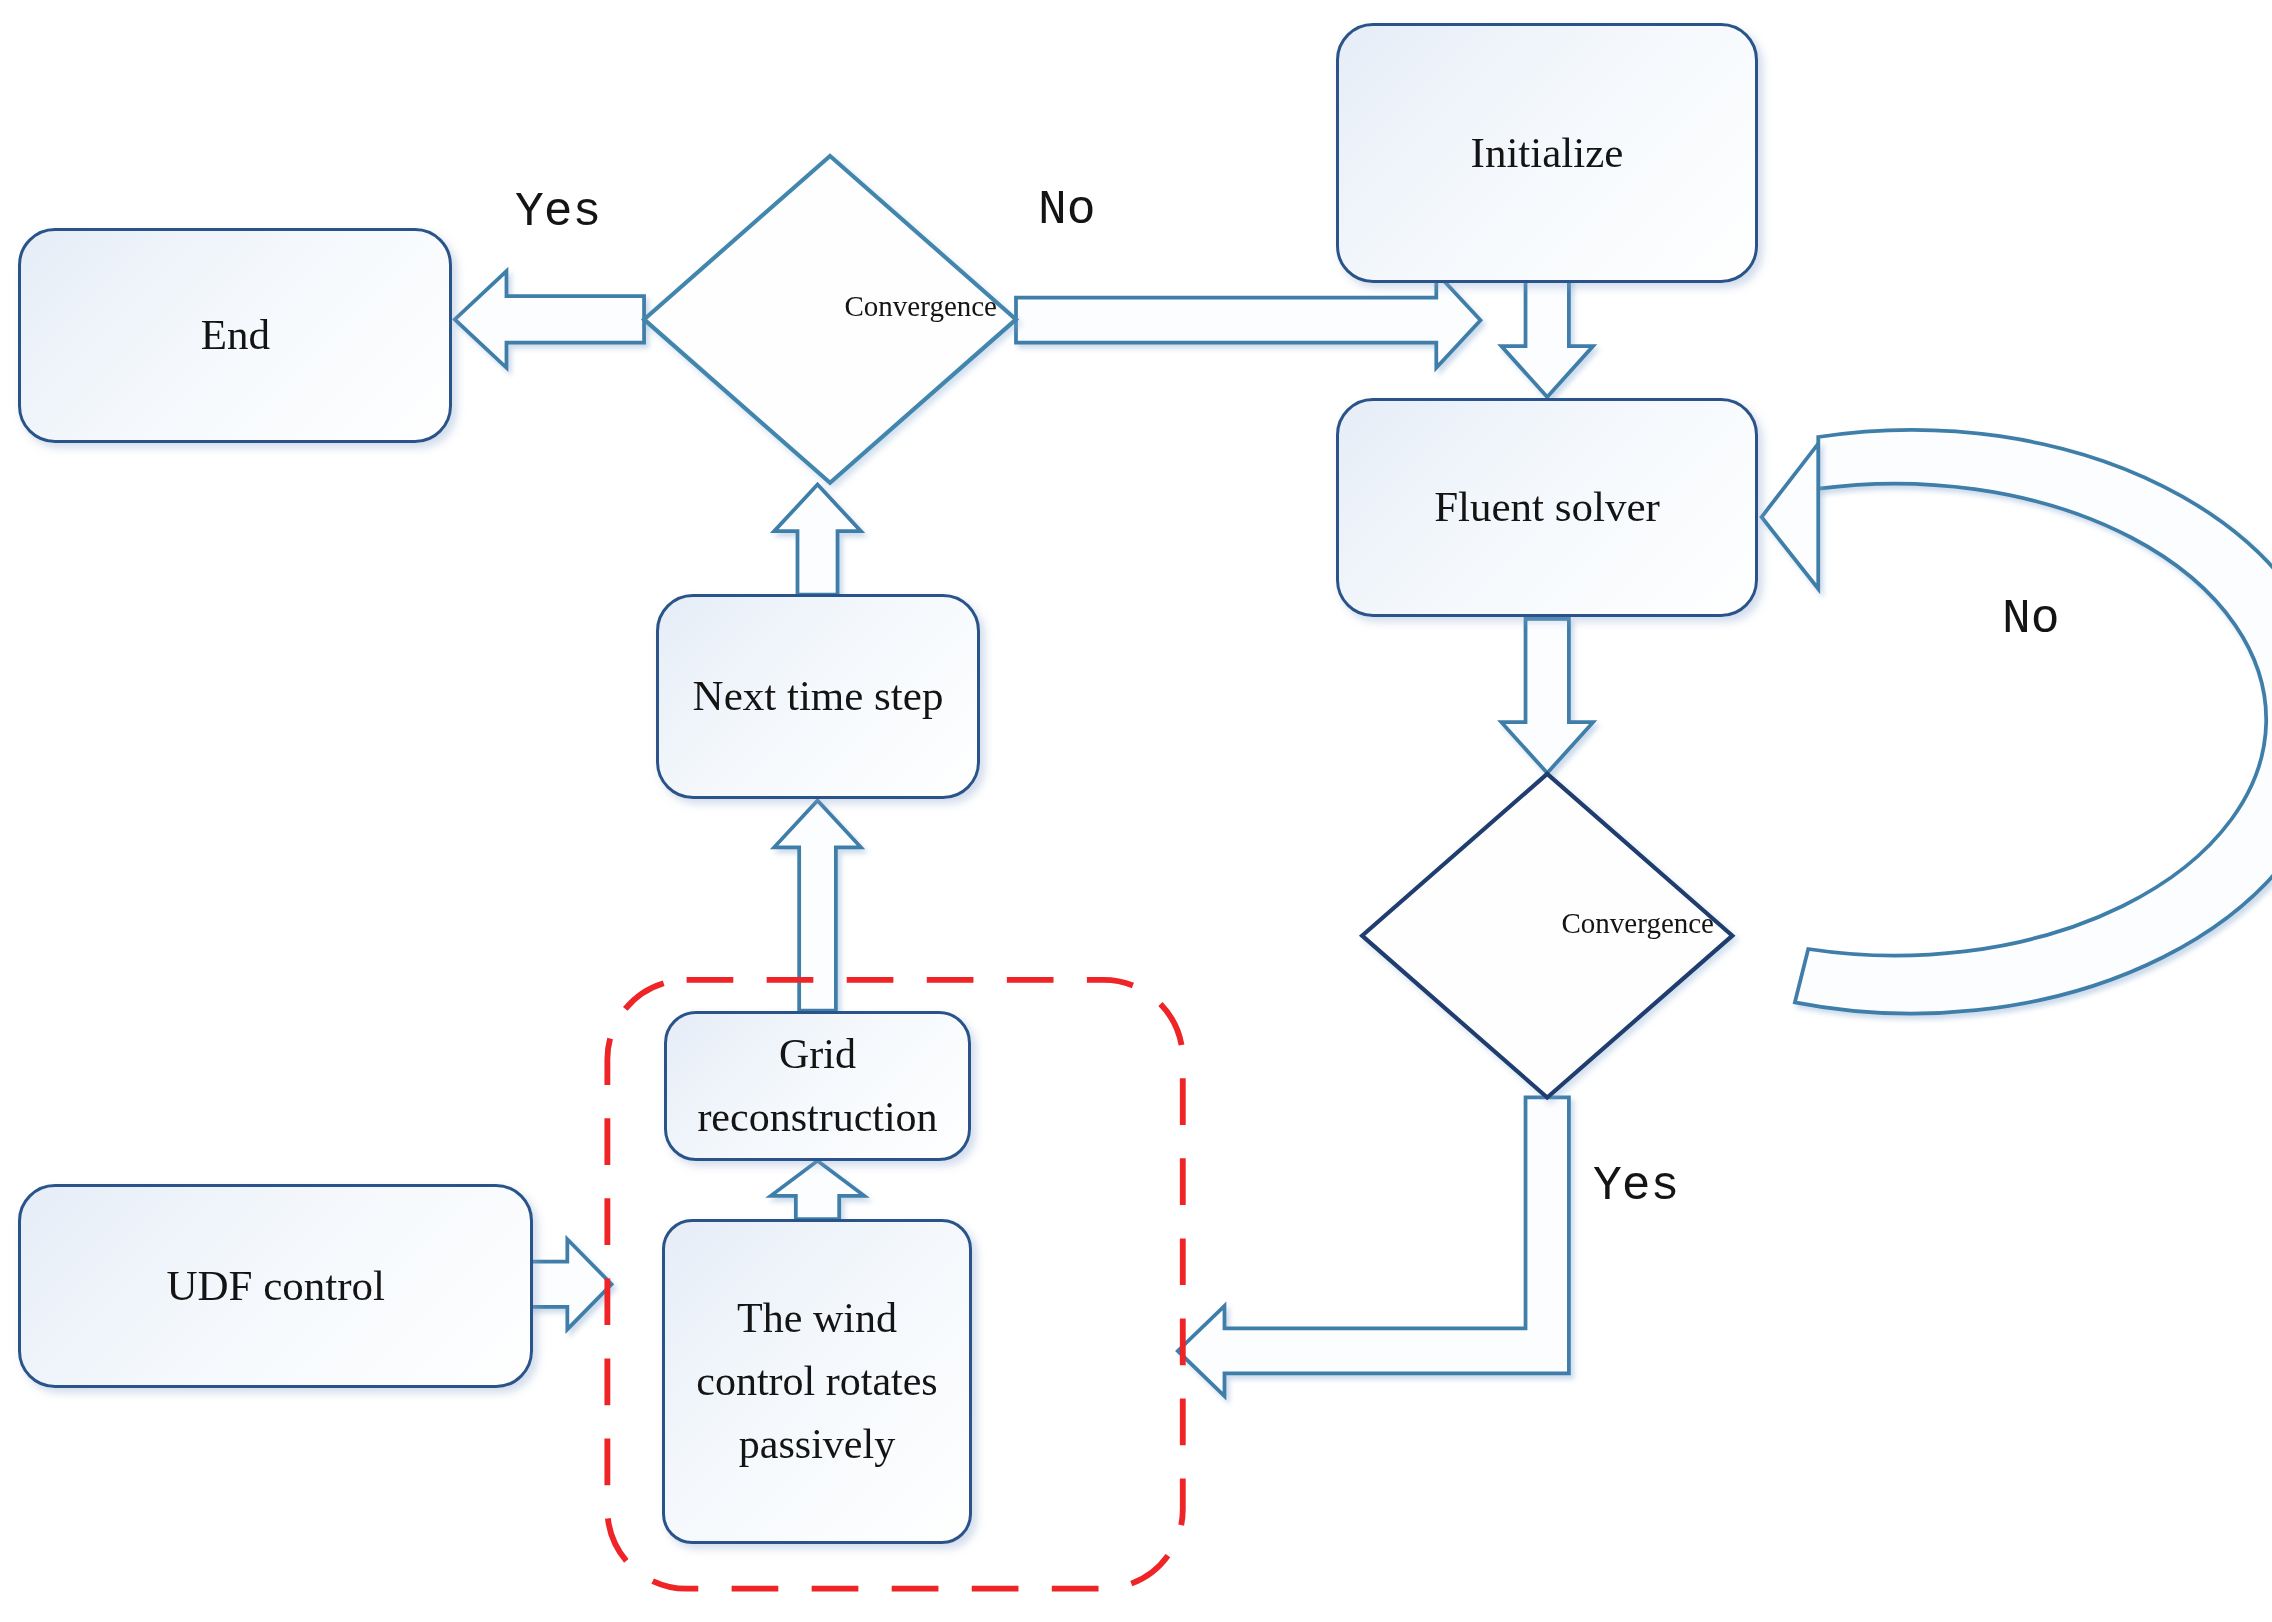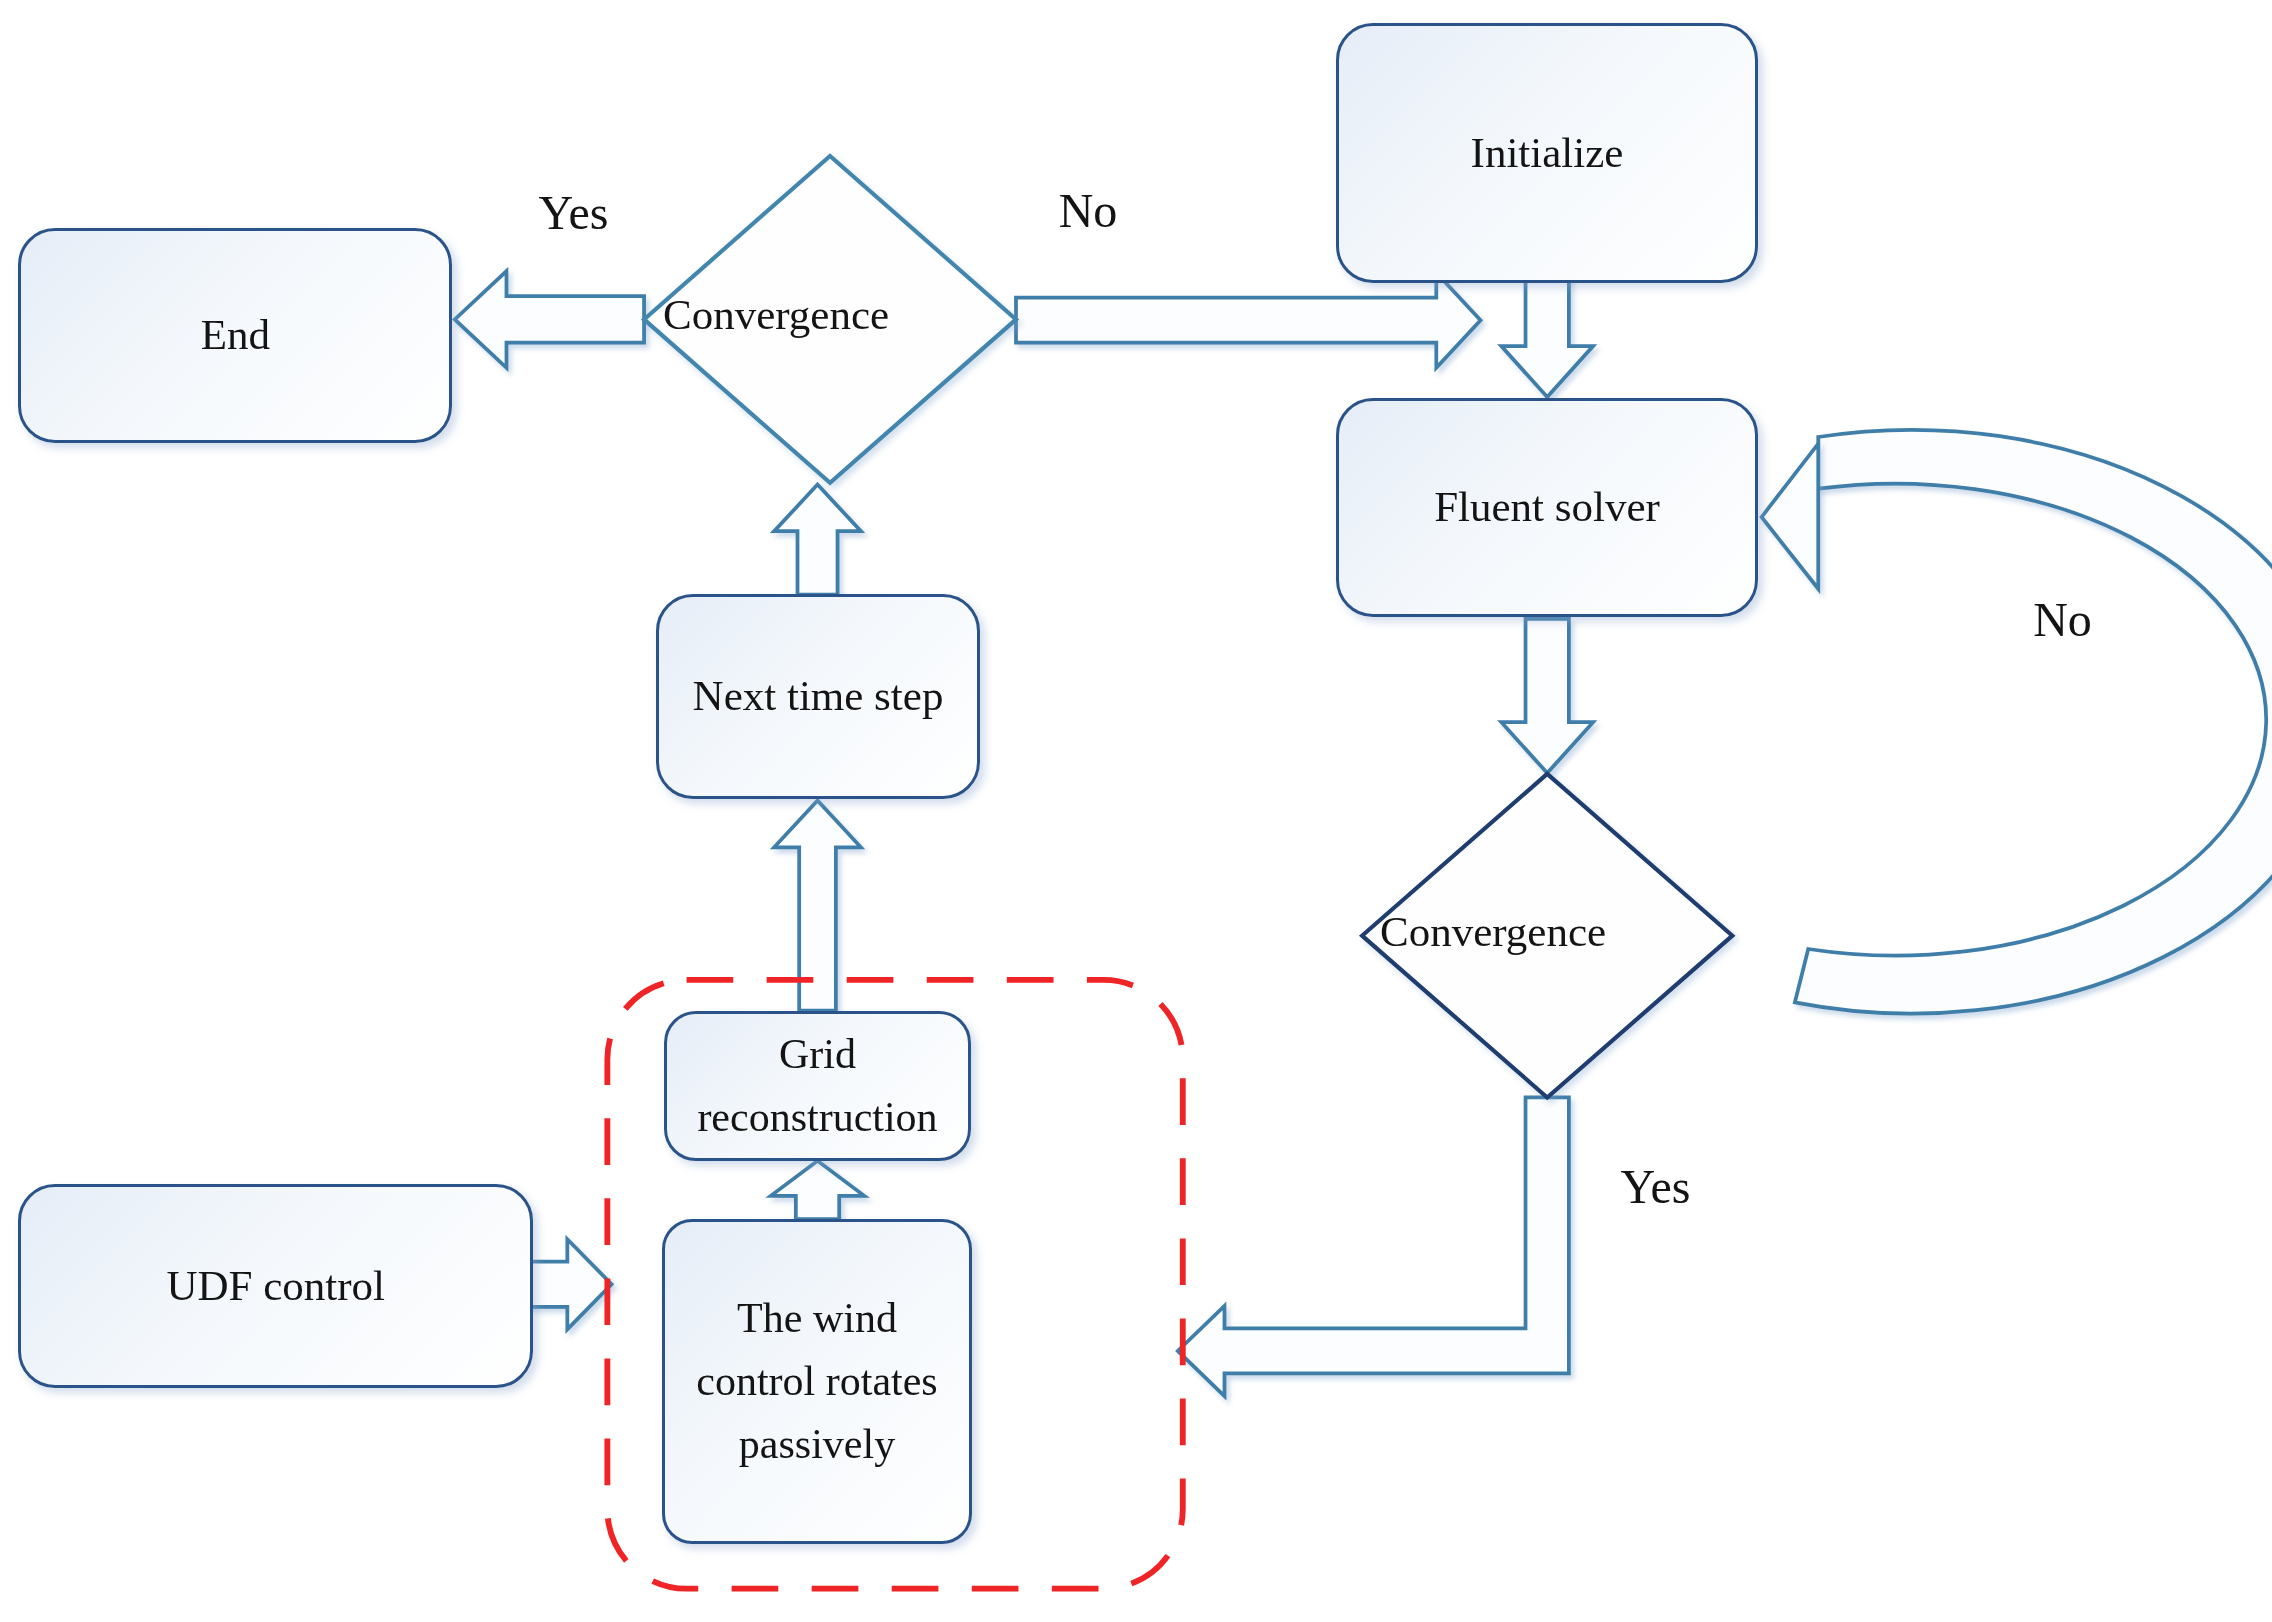--- a/index.html
+++ b/index.html
@@ -44,27 +44,28 @@
     align-items:center;
     justify-content:center;
     text-align:center;
     font-size:43px;
     line-height:1.45;
   }
   .node.small{font-size:42px;line-height:1.5;}
   .lbl{
     position:absolute;
     font-size:48px;
-    text-align:center;
+    text-align:left;
     white-space:nowrap;
+    font-family:Liberation Mono, monospace;
   }
   .diamond-lbl{
     position:absolute;
-    font-size:43px;
-    text-align:left;
+    font-size:29px;
+    text-align:right;
     white-space:nowrap;
   }
 </style>
 </head>
 <body>
 
 <div class="canvas">
 
   <svg class="wires" viewBox="0 0 2725 1945">
 

